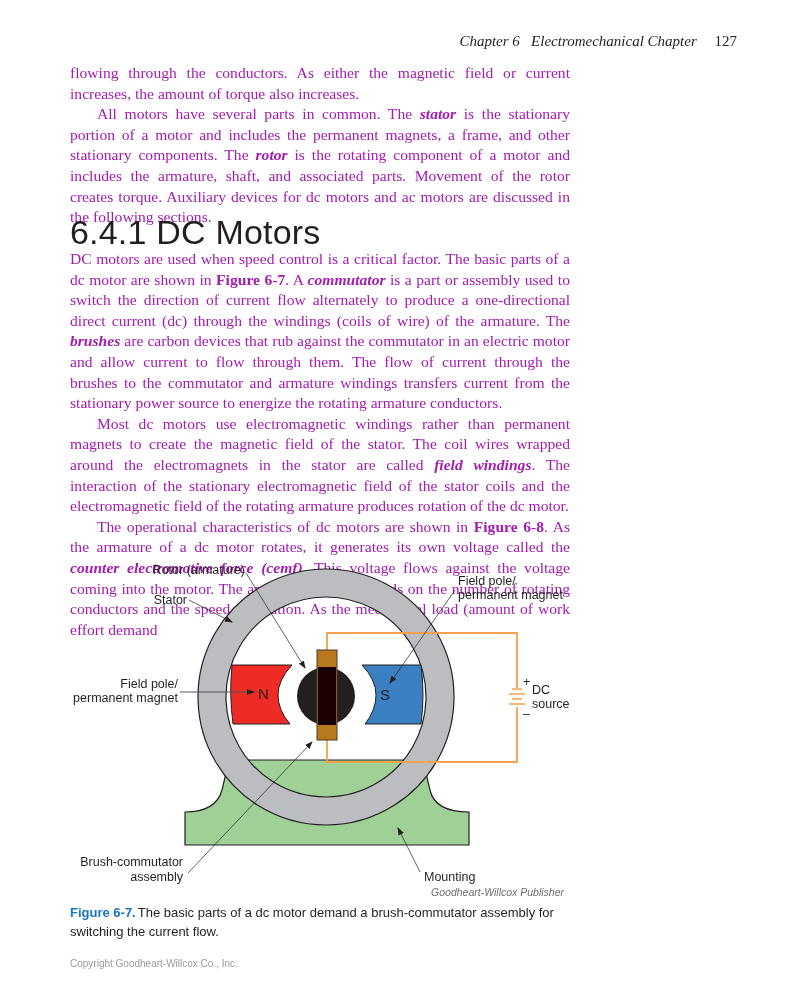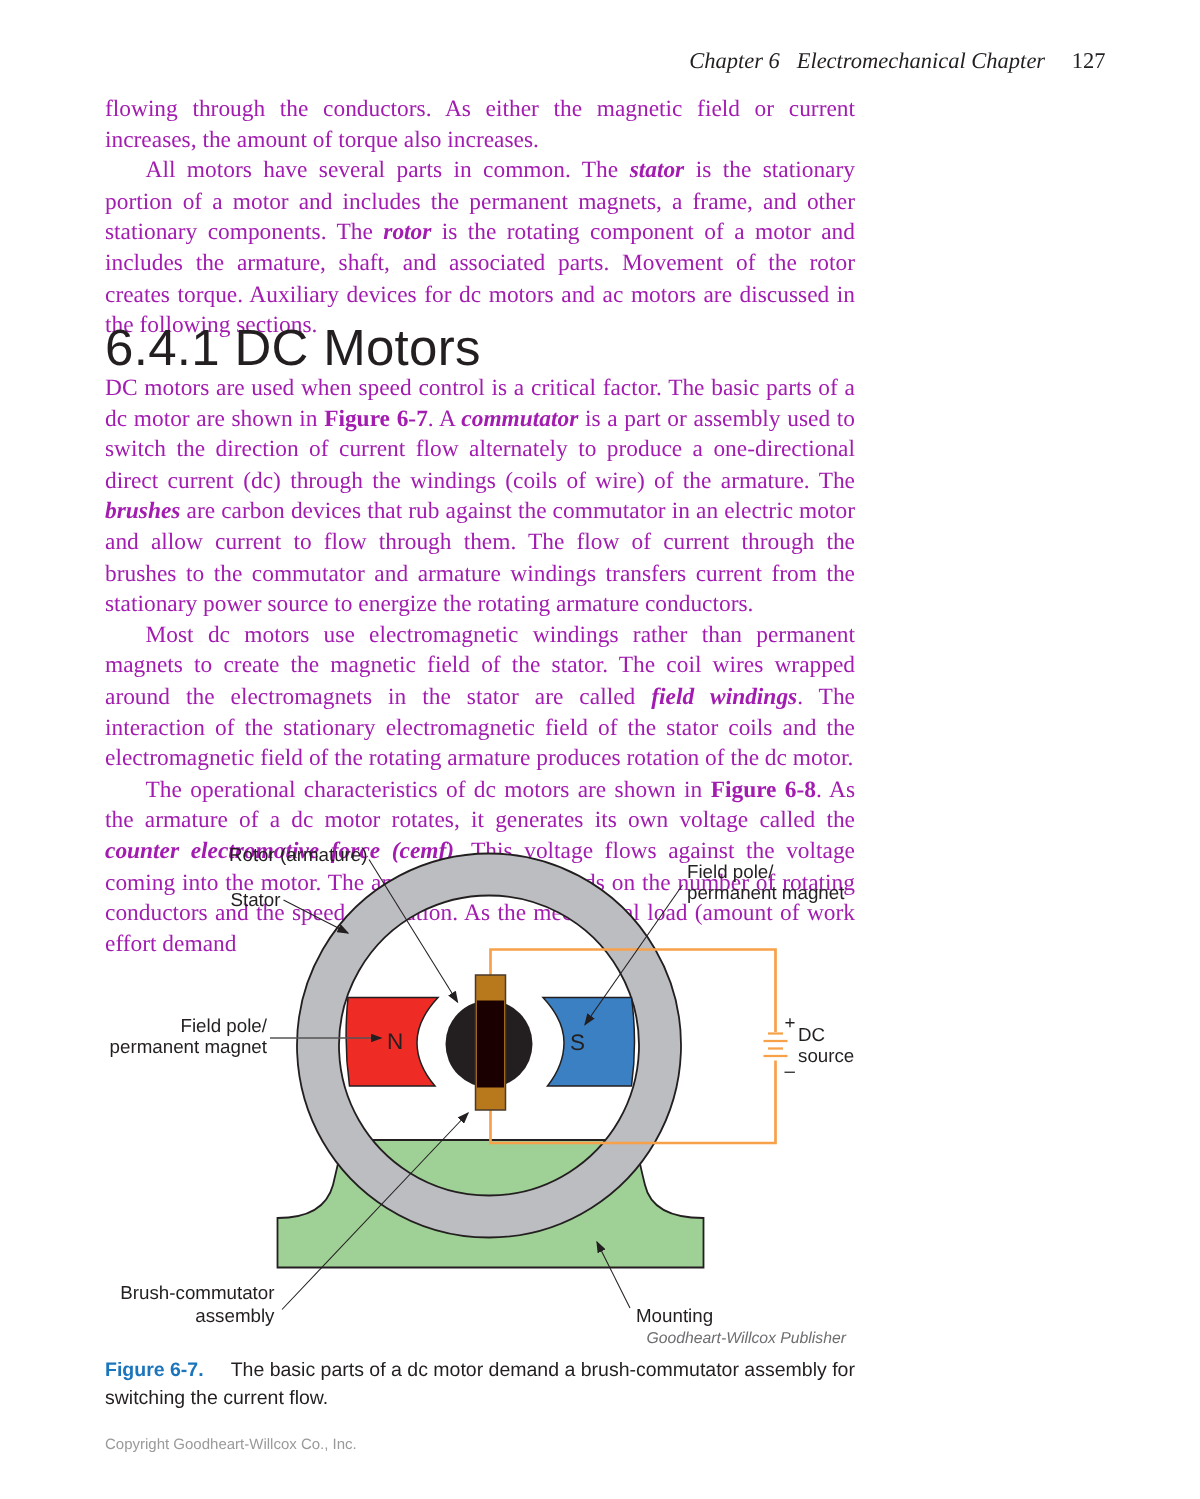--- a/index.html
+++ b/index.html
@@ -12,21 +12,21 @@
   .body-text b.term, .body-text em.term { font-weight: bold; font-style: italic; }
   .body-text b.fig { font-weight: bold; }
   #block1 { top: 63px; }
   #block2 { top: 249px; }
   .section-heading { position: absolute; left: 70px; top: 213px; font-family: "Liberation Sans", sans-serif; font-size: 34px; font-weight: normal; color: #231f20; letter-spacing: 0.2px; margin: 0; }
   .figure { position: absolute; left: 0; top: 555px; width: 800px; height: 340px; }
   .figure svg { position: absolute; left: 0; top: 0; }
   .lbl { font-family: "Liberation Sans", sans-serif; font-size: 12.5px; fill: #231f20; }
   .credit { position: absolute; right: 236px; top: 886px; font-family: "Liberation Sans", sans-serif; font-style: italic; font-size: 10.5px; color: #6d6e71; }
   .caption { position: absolute; left: 70px; top: 903px; width: 505px; font-family: "Liberation Sans", sans-serif; font-size: 13px; line-height: 19px; color: #231f20; }
-  .caption .cap-label { color: #1b75bc; font-weight: bold; margin-right: 18px; }
+  .caption .cap-label { color: #1b75bc; font-weight: bold; margin-right: 2px; }
   .copyright { position: absolute; left: 70px; top: 958px; font-family: "Liberation Sans", sans-serif; font-size: 10px; color: #9a9a9a; }
 </style>
 </head>
 <body>
 
 <div class="header">
   <span class="chap"><span>Chapter 6</span>&nbsp;&nbsp;&nbsp;<span>Electromechanical Chapter</span></span>
   <span>127</span>
 </div>
 

